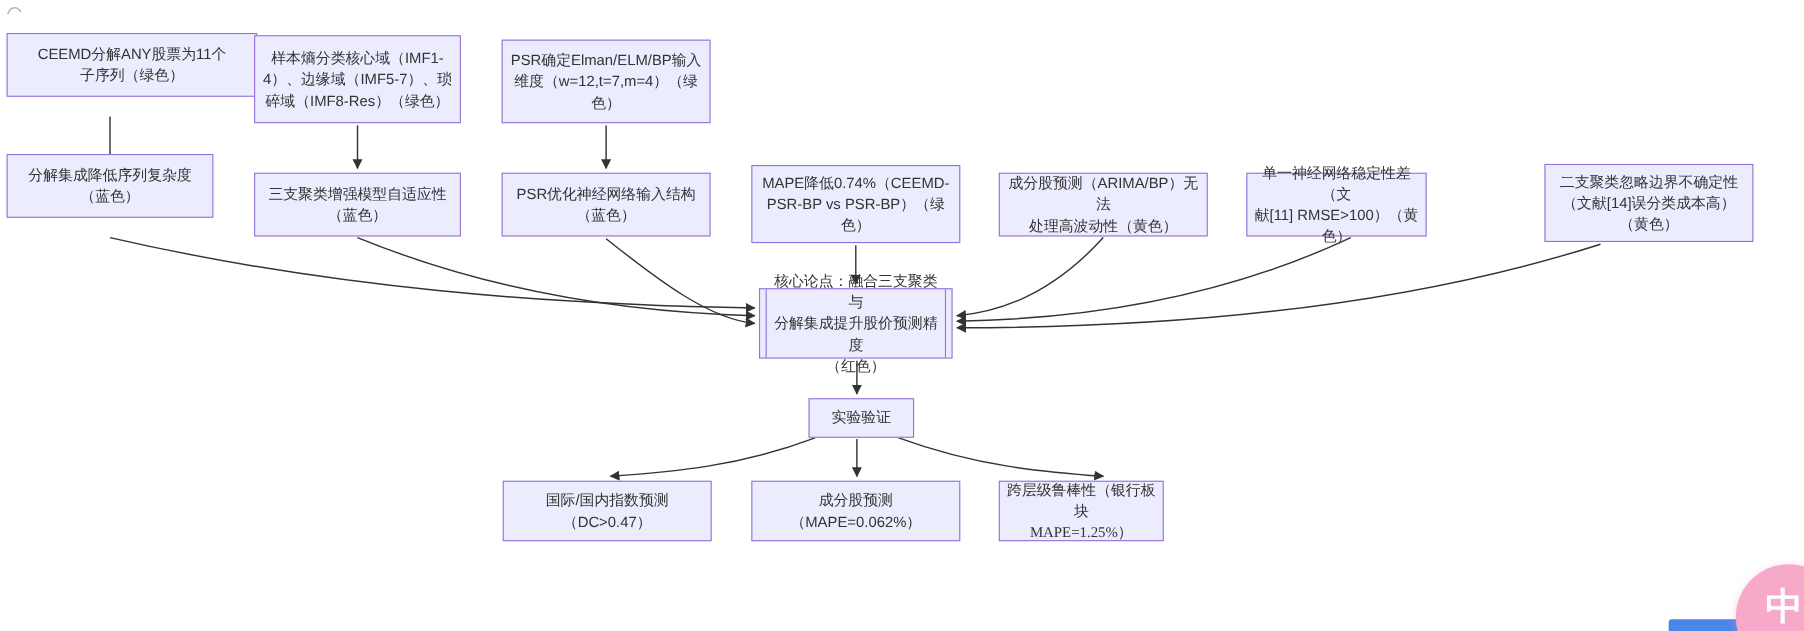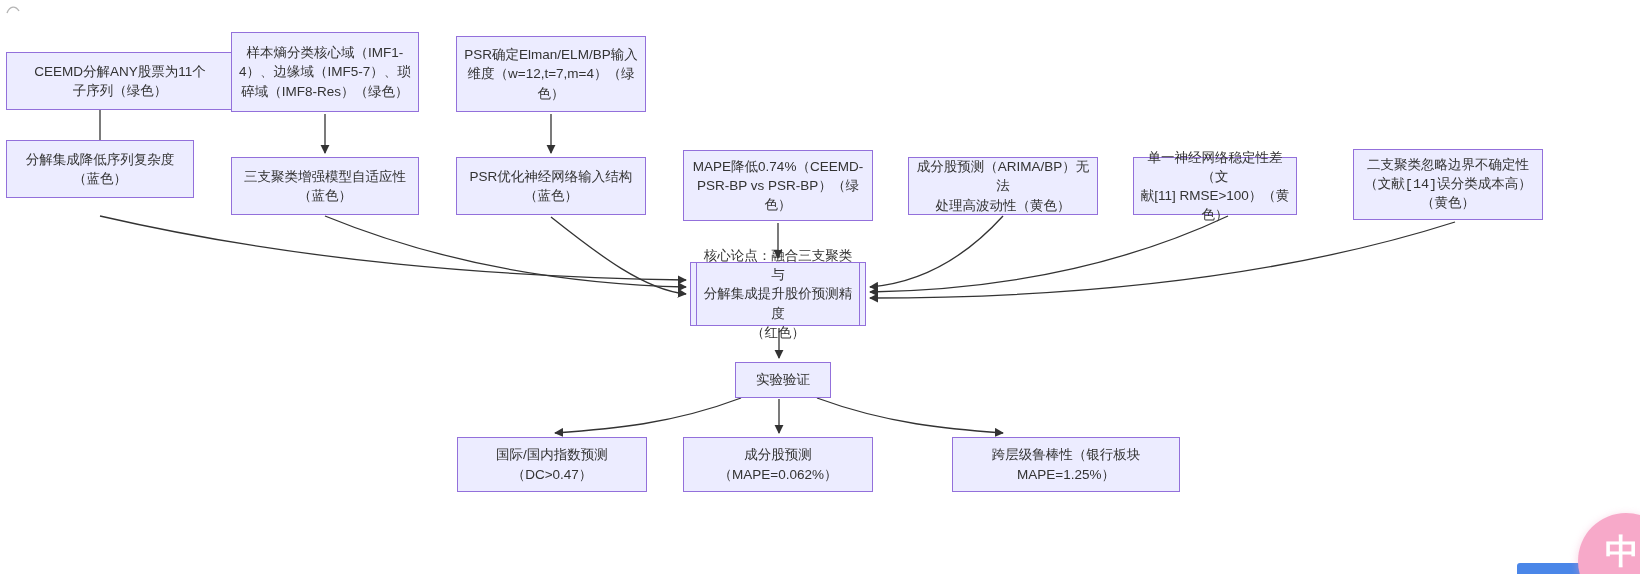--- a/index.html
+++ b/index.html
@@ -17,35 +17,35 @@
     white-space:pre-line;padding:4px 6px;
   }
   
   .subroutine::before,.subroutine::after{
     content:"";position:absolute;top:0;bottom:0;width:0;
     border-left:1px solid #9370DB;
   }
   .subroutine::before{left:5px;}
   .subroutine::after{right:5px;}
 
-  #n-r1b1{left:6px;top:52px;width:228px;height:58px;}
+  #n-r1b1{left:6px;top:30px;width:228px;height:58px;}
   #n-r1b2{left:231px;top:32px;width:188px;height:80px;}
   #n-r1b3{left:456px;top:36px;width:190px;height:76px;}
   #n-r2b1{left:6px;top:140px;width:188px;height:58px;}
   #n-r2b2{left:231px;top:157px;width:188px;height:58px;}
   #n-r2b3{left:456px;top:157px;width:190px;height:58px;}
   #n-r2b4{left:683px;top:150px;width:190px;height:71px;}
   #n-r2b5{left:908px;top:157px;width:190px;height:58px;}
   #n-r2b6{left:1133px;top:157px;width:164px;height:58px;}
-  #n-r2b7{left:1353px;top:149px;width:190px;height:71px;font-family:Liberation Mono, monospace;}
+  #n-r2b7{left:1404px;top:149px;width:190px;height:71px;}
   #n-core{left:690px;top:262px;width:176px;height:64px;padding:4px 10px;}
   #n-exp{left:735px;top:362px;width:96px;height:36px;}
   #n-bb1{left:457px;top:437px;width:190px;height:55px;}
   #n-bb2{left:683px;top:437px;width:190px;height:55px;}
-  #n-bb3{left:952px;top:437px;width:228px;height:55px;}
+  #n-bb3{left:908px;top:437px;width:150px;height:55px;font-family:Liberation Serif, serif;}
 
   .edge{fill:none;stroke:#333333;stroke-width:1.3px;}
 
   #translate-btn{
     position:absolute;z-index:3;cursor:pointer;
     left:1578px;top:513px;width:96px;height:96px;border-radius:50%;
     background:#f7a9c9;
     box-shadow:0 2px 8px rgba(240,150,190,0.45);
   }
   #translate-btn span{

